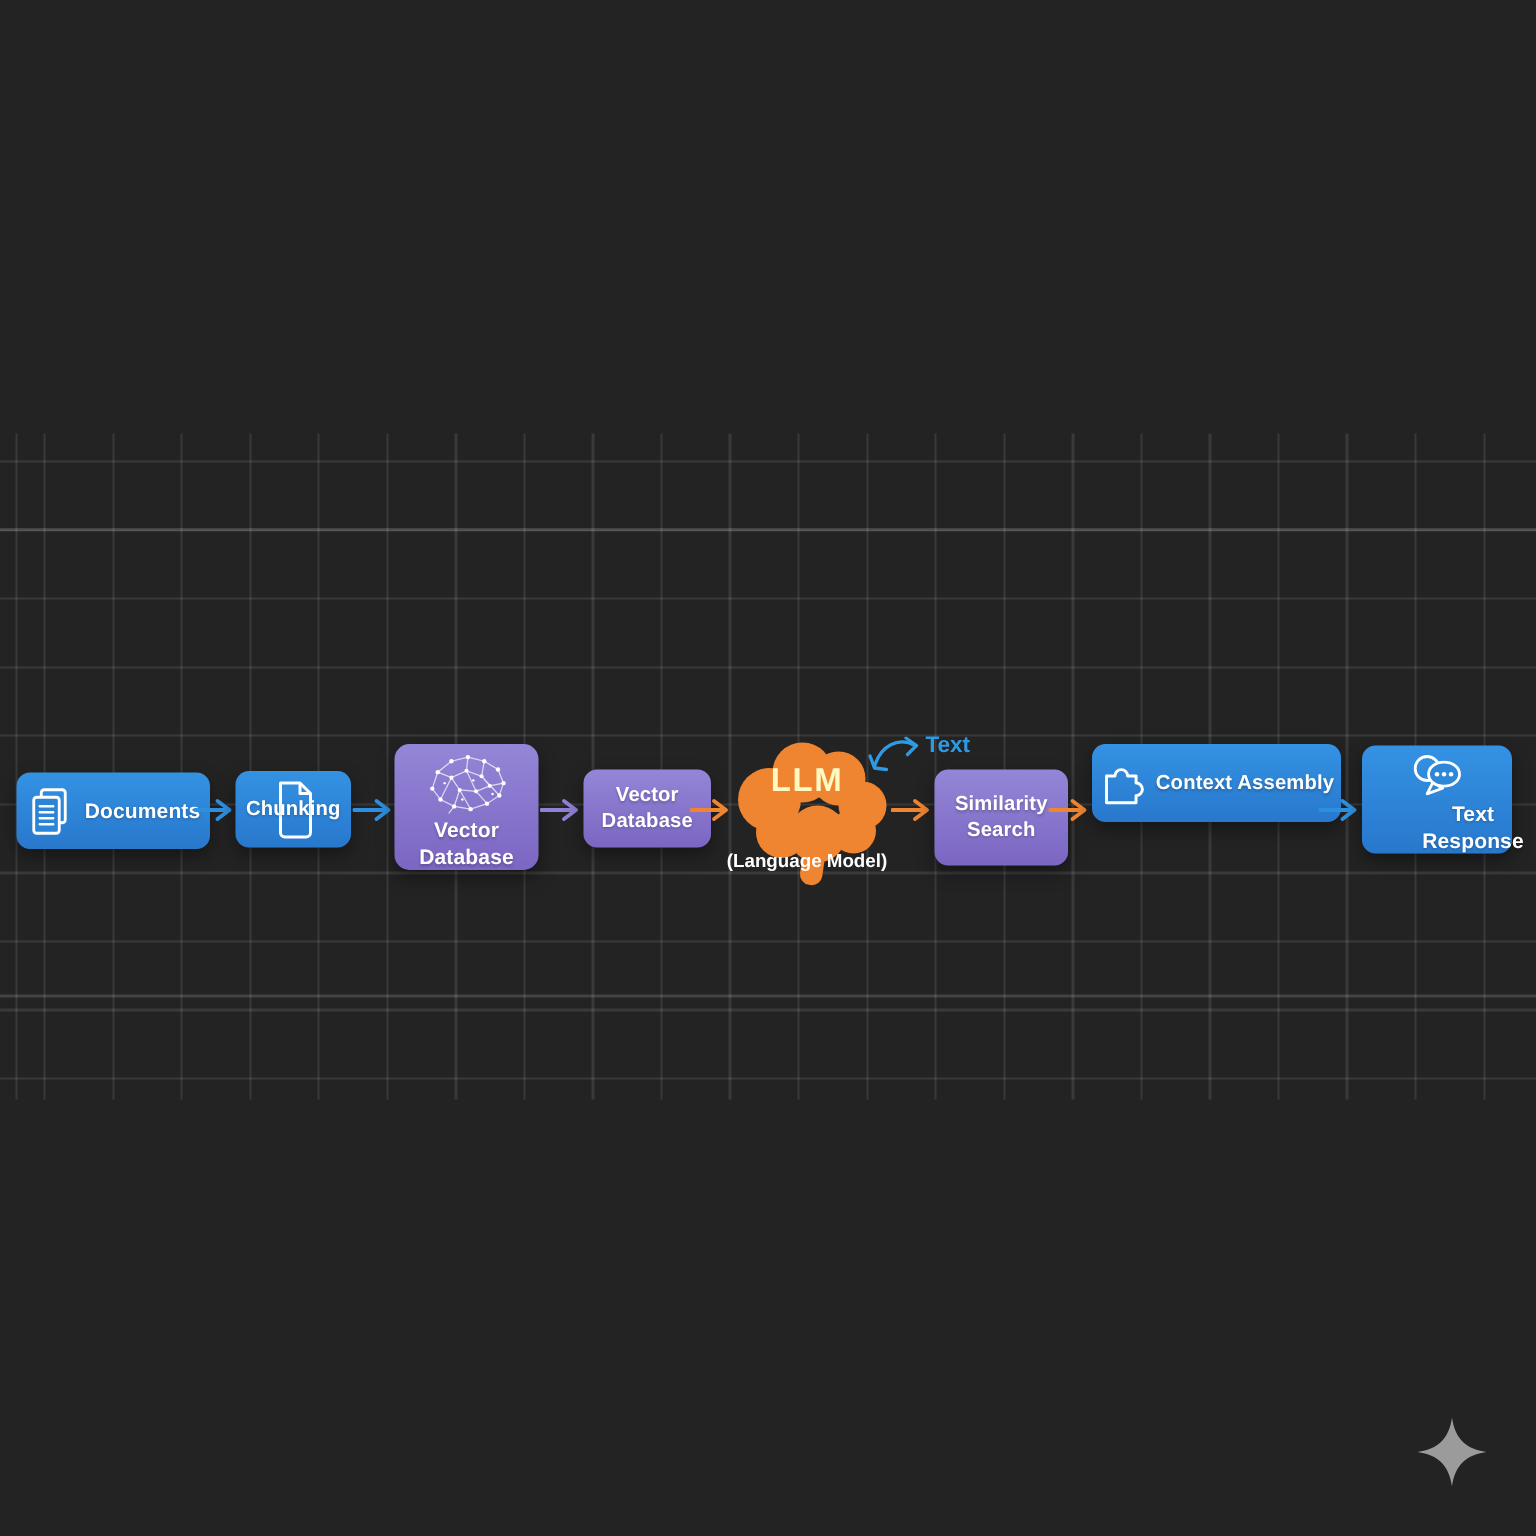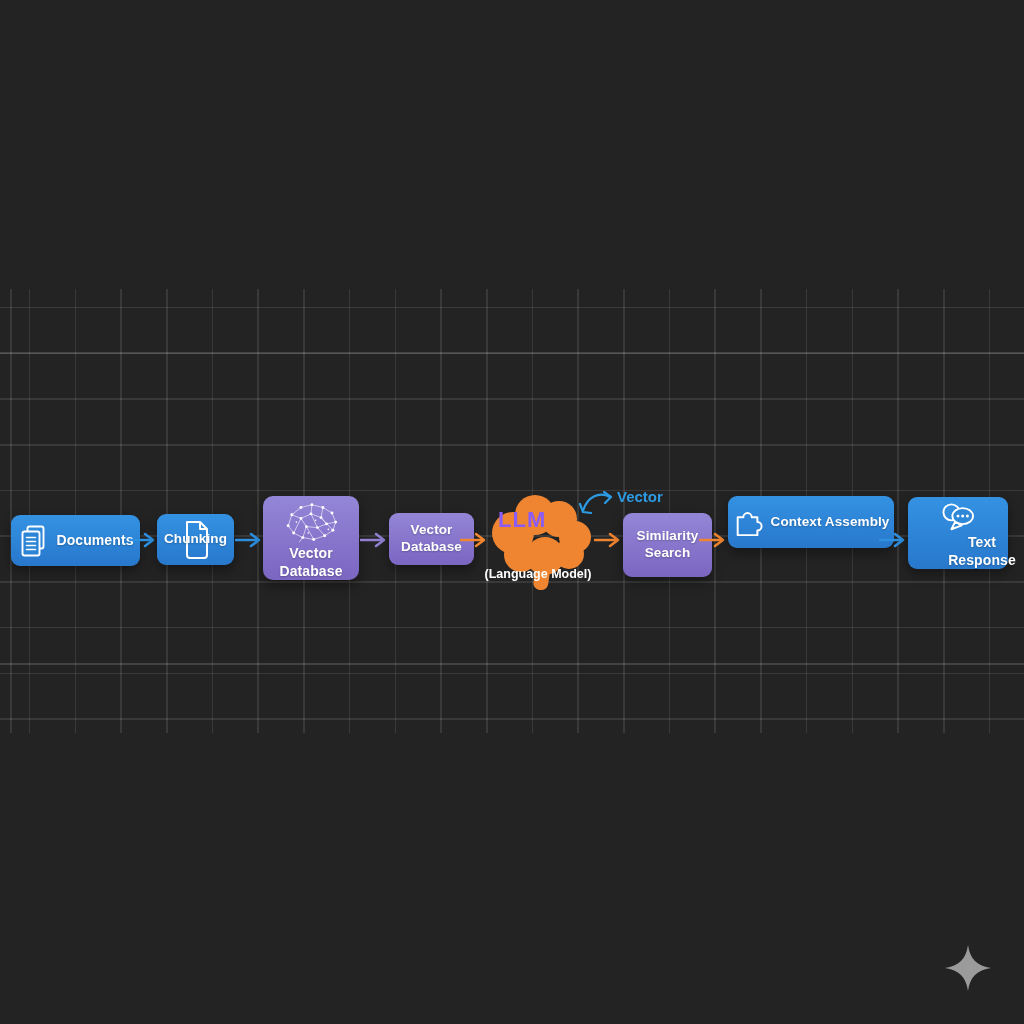--- a/index.html
+++ b/index.html
@@ -67,22 +67,22 @@
   
   .n-context{left:728px;top:496px;width:150px;height:52px;gap:8px;padding:0 8px;}
   .n-context .label{font-size:13.5px;white-space:nowrap;}
   
   .n-response{left:908px;top:497px;width:100px;height:67px;flex-direction:column;justify-content:flex-start;padding-top:5px;}
   .n-response .label{font-size:14px;margin-top:1px;padding-left:48px;}
   
   .llm{position:absolute;left:486px;top:492px;width:108px;height:102px;}
   .llm svg{position:absolute;left:0;top:0;}
   .llm .llm-title{
-    position:absolute;left:12px;top:15px;width:104px;text-align:left;
-    color:#8b5cf6;font-size:22px;font-weight:bold;letter-spacing:1px;
+    position:absolute;left:0;top:15px;width:104px;text-align:center;
+    color:#fef9c3;font-size:22px;font-weight:bold;letter-spacing:1px;
   }
   .llm .llm-sub{
     position:absolute;left:-4px;top:44px;width:112px;text-align:center;
     color:#fff;font-size:12.5px;font-weight:bold;white-space:nowrap;margin-top:31px;
   }
   
   .arrow{position:absolute;width:28px;height:16px;}
   .arrow-blue{color:var(--arrow-blue);}
   .arrow-purple{color:var(--arrow-purple);}
   .arrow-orange{color:var(--arrow-orange);}
@@ -201,21 +201,21 @@
         <circle cx="83" cy="62" r="15"></circle>
         <circle cx="59" cy="64" r="19"></circle>
         <circle cx="35" cy="63" r="17"></circle>
         <rect x="48" y="74" width="15" height="24" rx="7" transform="rotate(8 55 86)"></rect>
       </g>
     </svg>
     <div class="llm-title">LLM</div>
     <div class="llm-sub">(Language Model)</div>
   </div>
 
-  <div class="query-label">Vector</div>
+  <div class="query-label">Text</div>
   <svg class="query-arrow" width="40" height="28" viewBox="0 0 40 28">
     <g fill="none" stroke="currentColor" stroke-width="2.2" stroke-linecap="round" stroke-linejoin="round">
       <path d="M33 6 C 22 0, 10 6, 6 20"></path>
       <polyline points="27,1 34,6 28,12"></polyline>
       <polyline points="3,13 6,21 14,22"></polyline>
     </g>
   </svg>
 
   <svg class="arrow arrow-orange" style="left:594px;top:532px" viewBox="0 0 28 16">
     <g fill="none" stroke="currentColor" stroke-width="2.6" stroke-linecap="round" stroke-linejoin="round">

